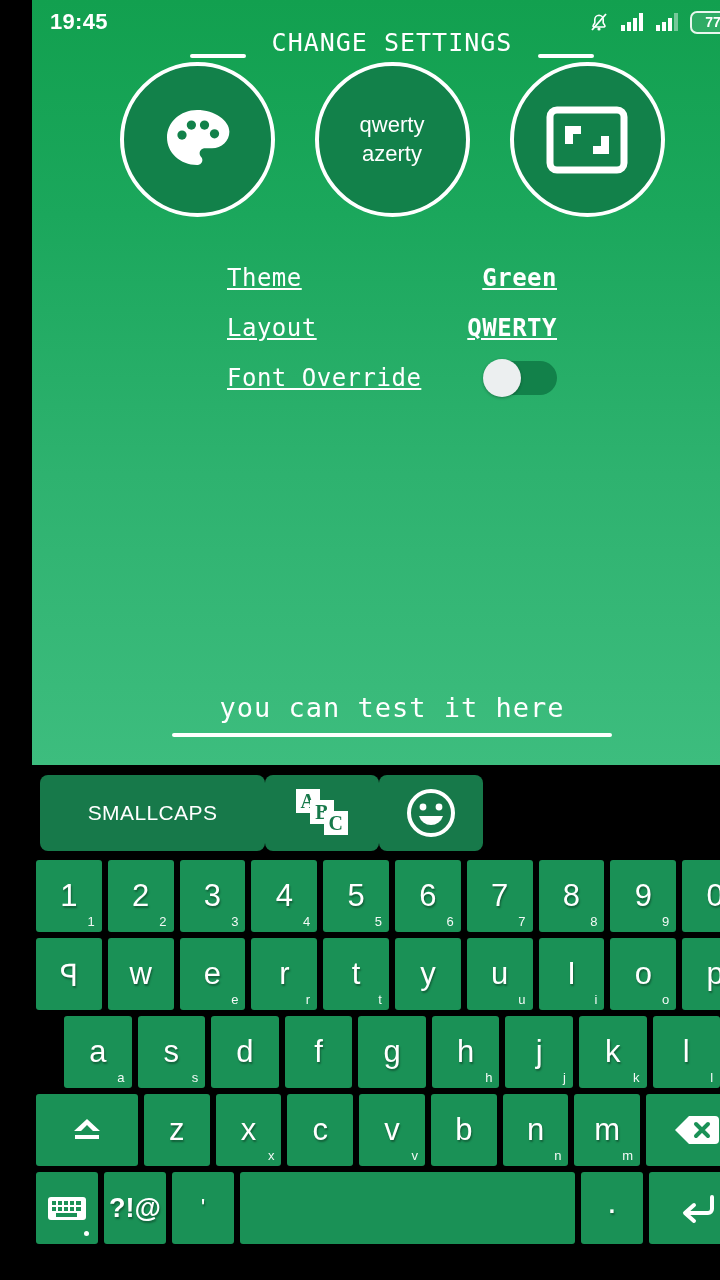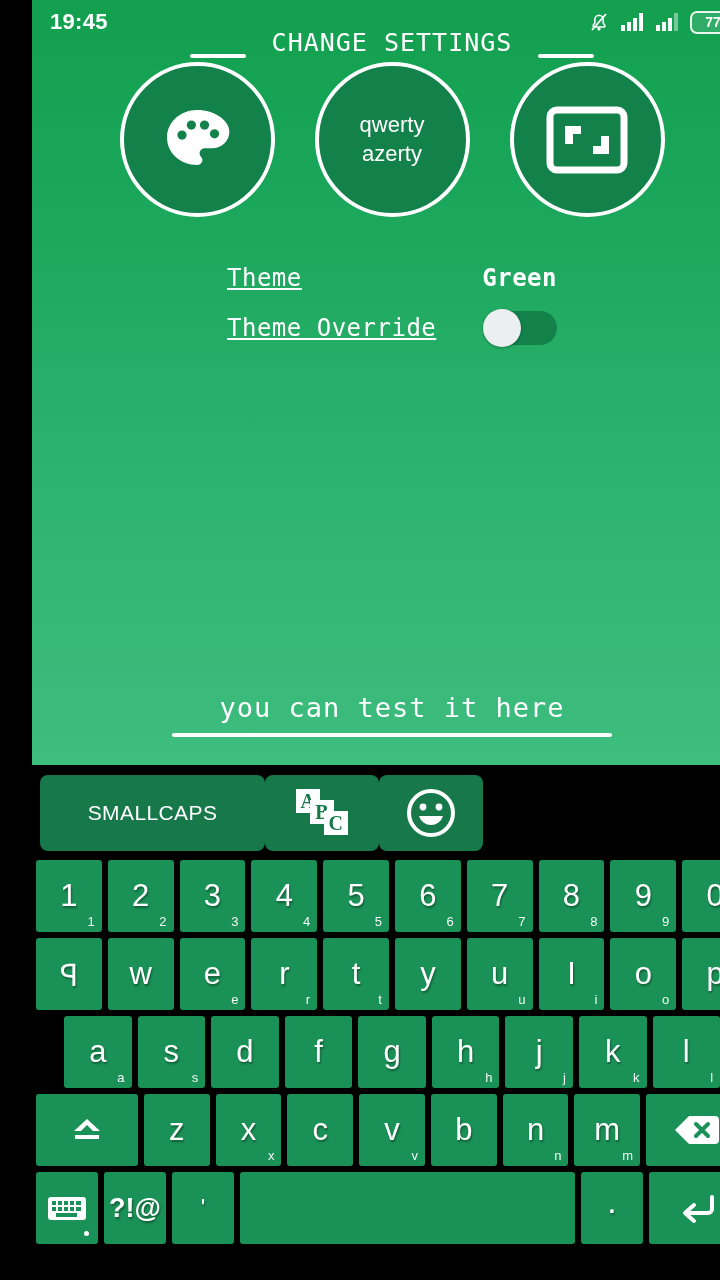--- a/index.html
+++ b/index.html
@@ -103,20 +103,21 @@
   .slabel{
     color:#ffffff; font-size:24px;
     font-family:"DejaVu Sans Mono", monospace;
     letter-spacing:.5px;
     text-decoration:underline;
   }
   .svalue{
     color:#ffffff; font-size:24px; font-weight:bold;
     font-family:"DejaVu Sans Mono", monospace;
     letter-spacing:.5px;
+    text-decoration:underline;
   }
   .toggle{
     width:72px; height:34px; border-radius:17px;
     background:#12814a;
     display:flex; align-items:center;
     position:relative;
   }
   .toggle .knob{
     width:38px; height:38px; border-radius:50%;
     background:#eceff0; position:absolute; left:-2px; top:-2px;
@@ -275,23 +276,28 @@
 
     </div>
 
     <div class="settings">
 
       <div class="srow">
         <div class="slabel">Theme</div>
         <div class="svalue">Green</div>
       </div>
 
-
       <div class="srow">
-        <div class="slabel">Theme Override</div>
+        <div class="slabel">Layout</div>
+        <div class="svalue"></div>
+        <div class="svalue">QWERTY</div>
+      </div>
+
+      <div class="srow">
+        <div class="slabel">Font Override</div>
         <div class="toggle">
           <div class="knob"></div>
         </div>
       </div>
 
     </div>
 
     <div class="test-field">
       <div class="test-text">you can test it here</div>
       <div class="test-underline"></div>

